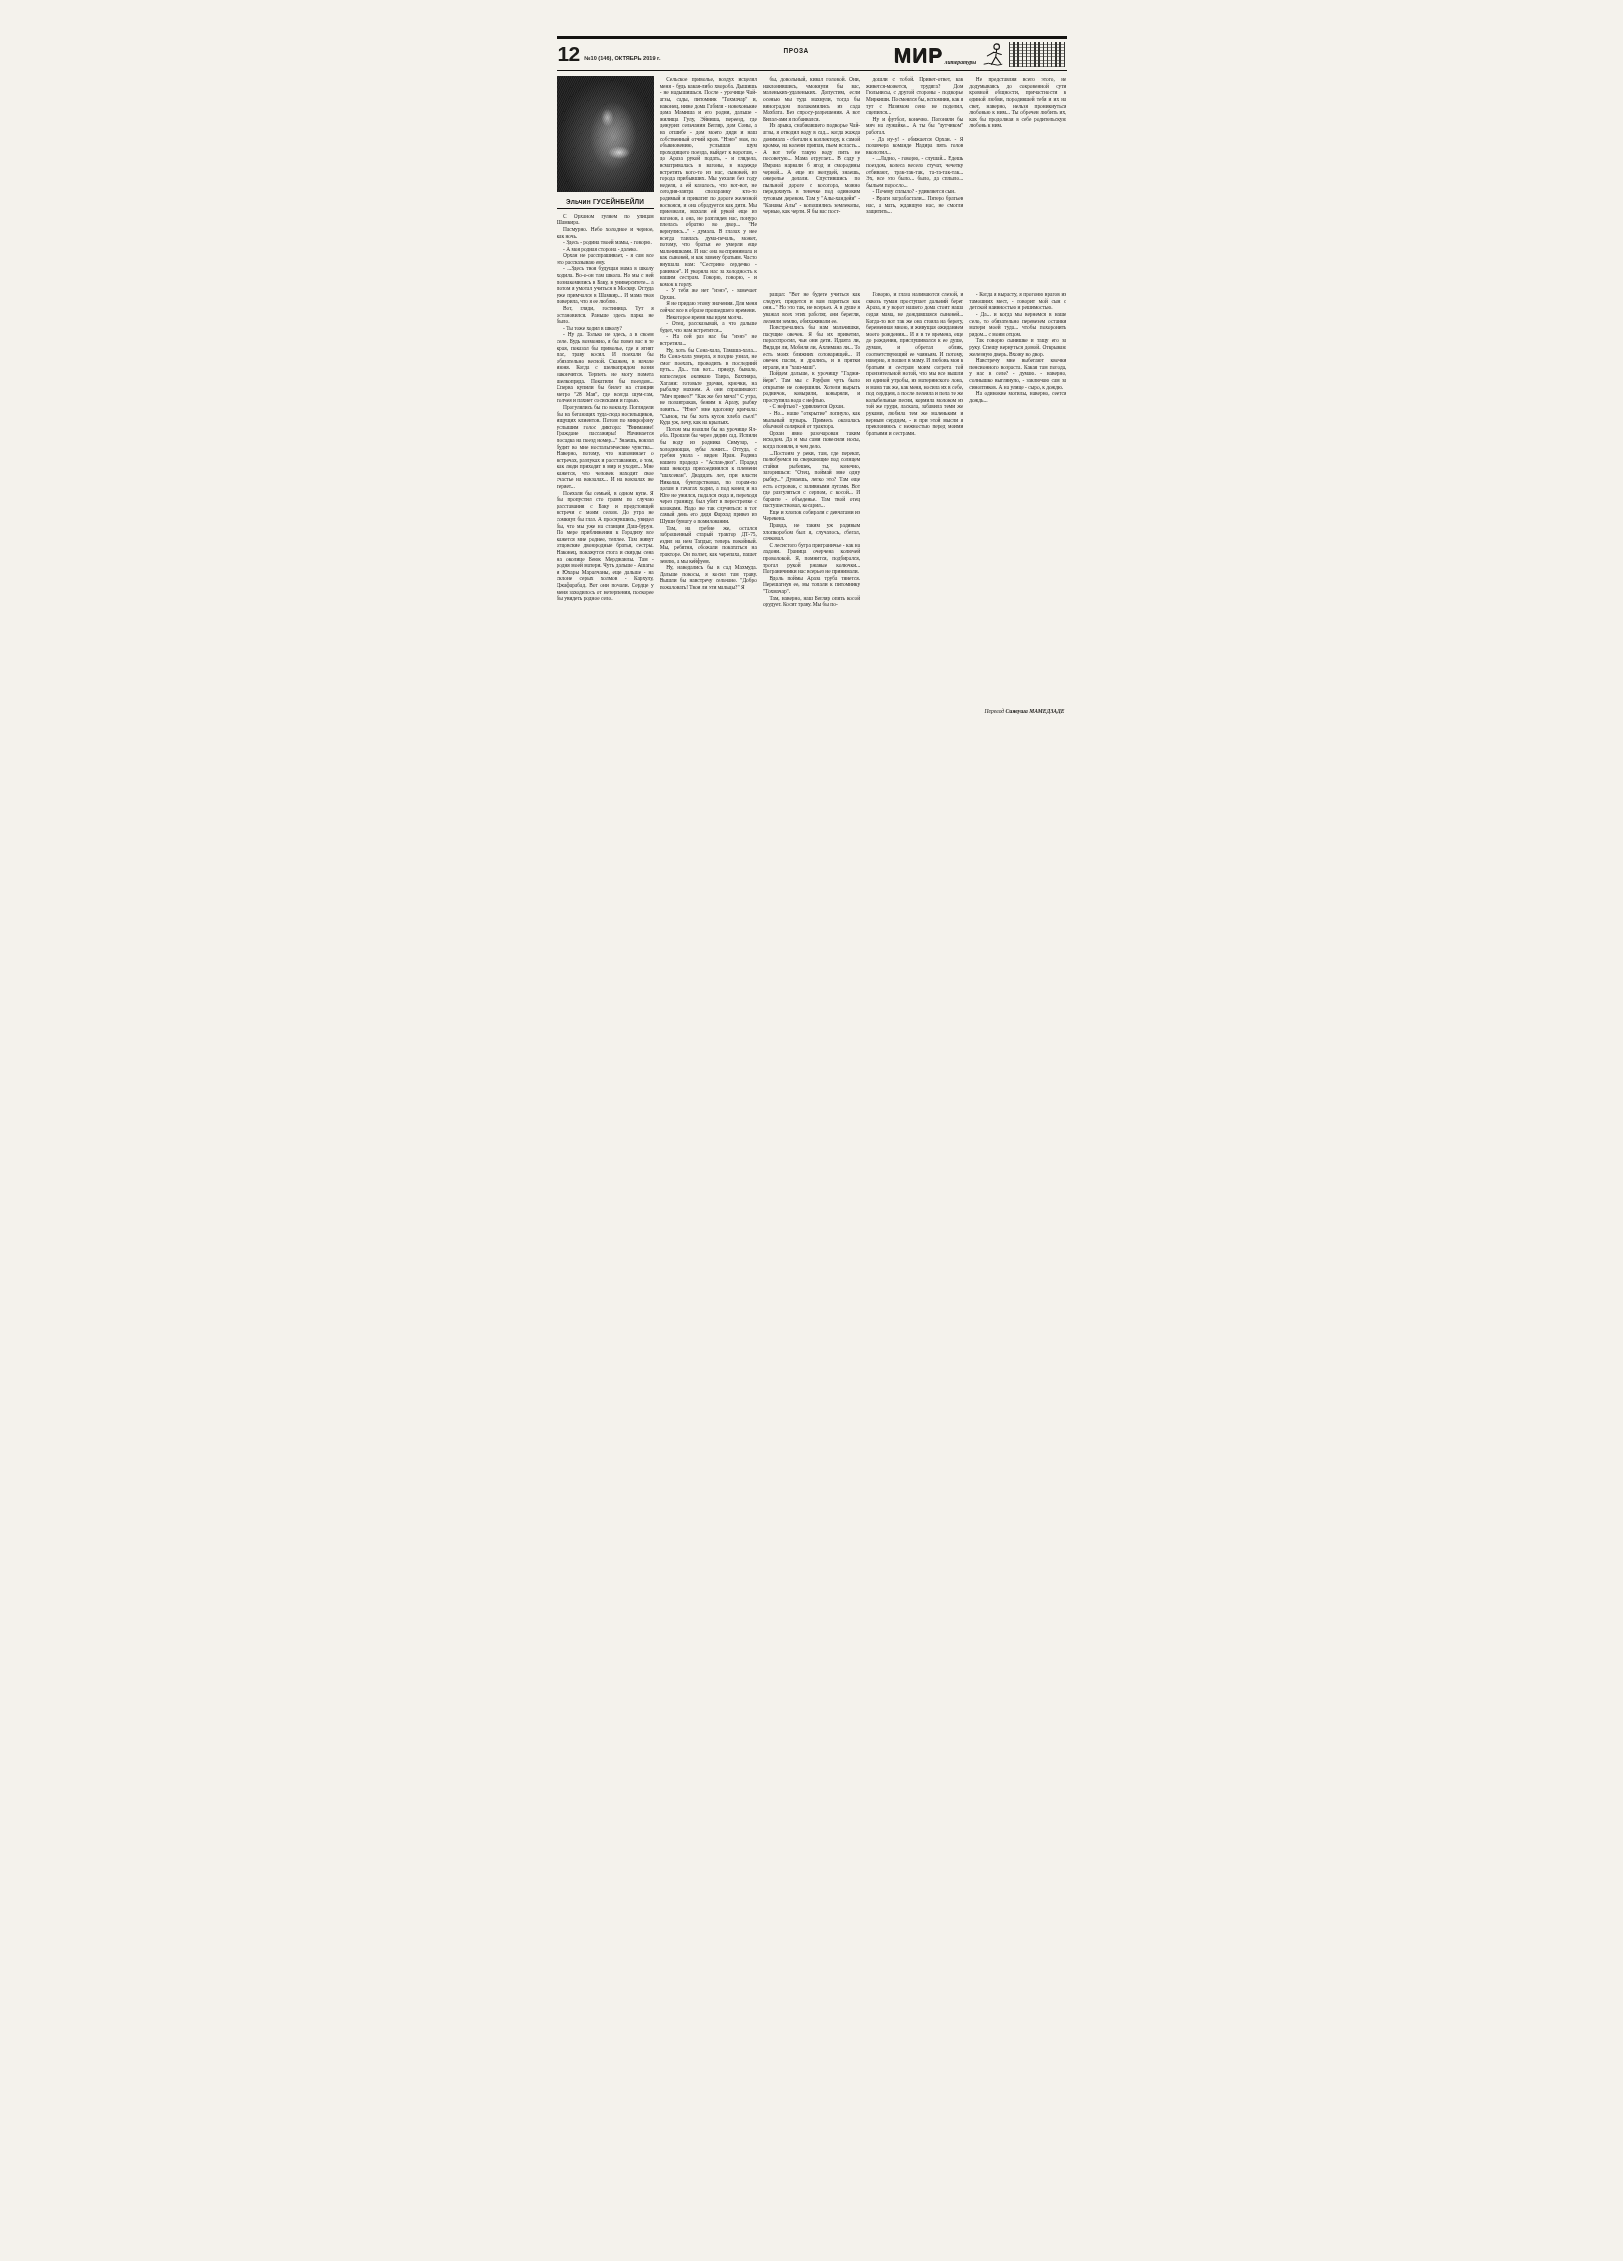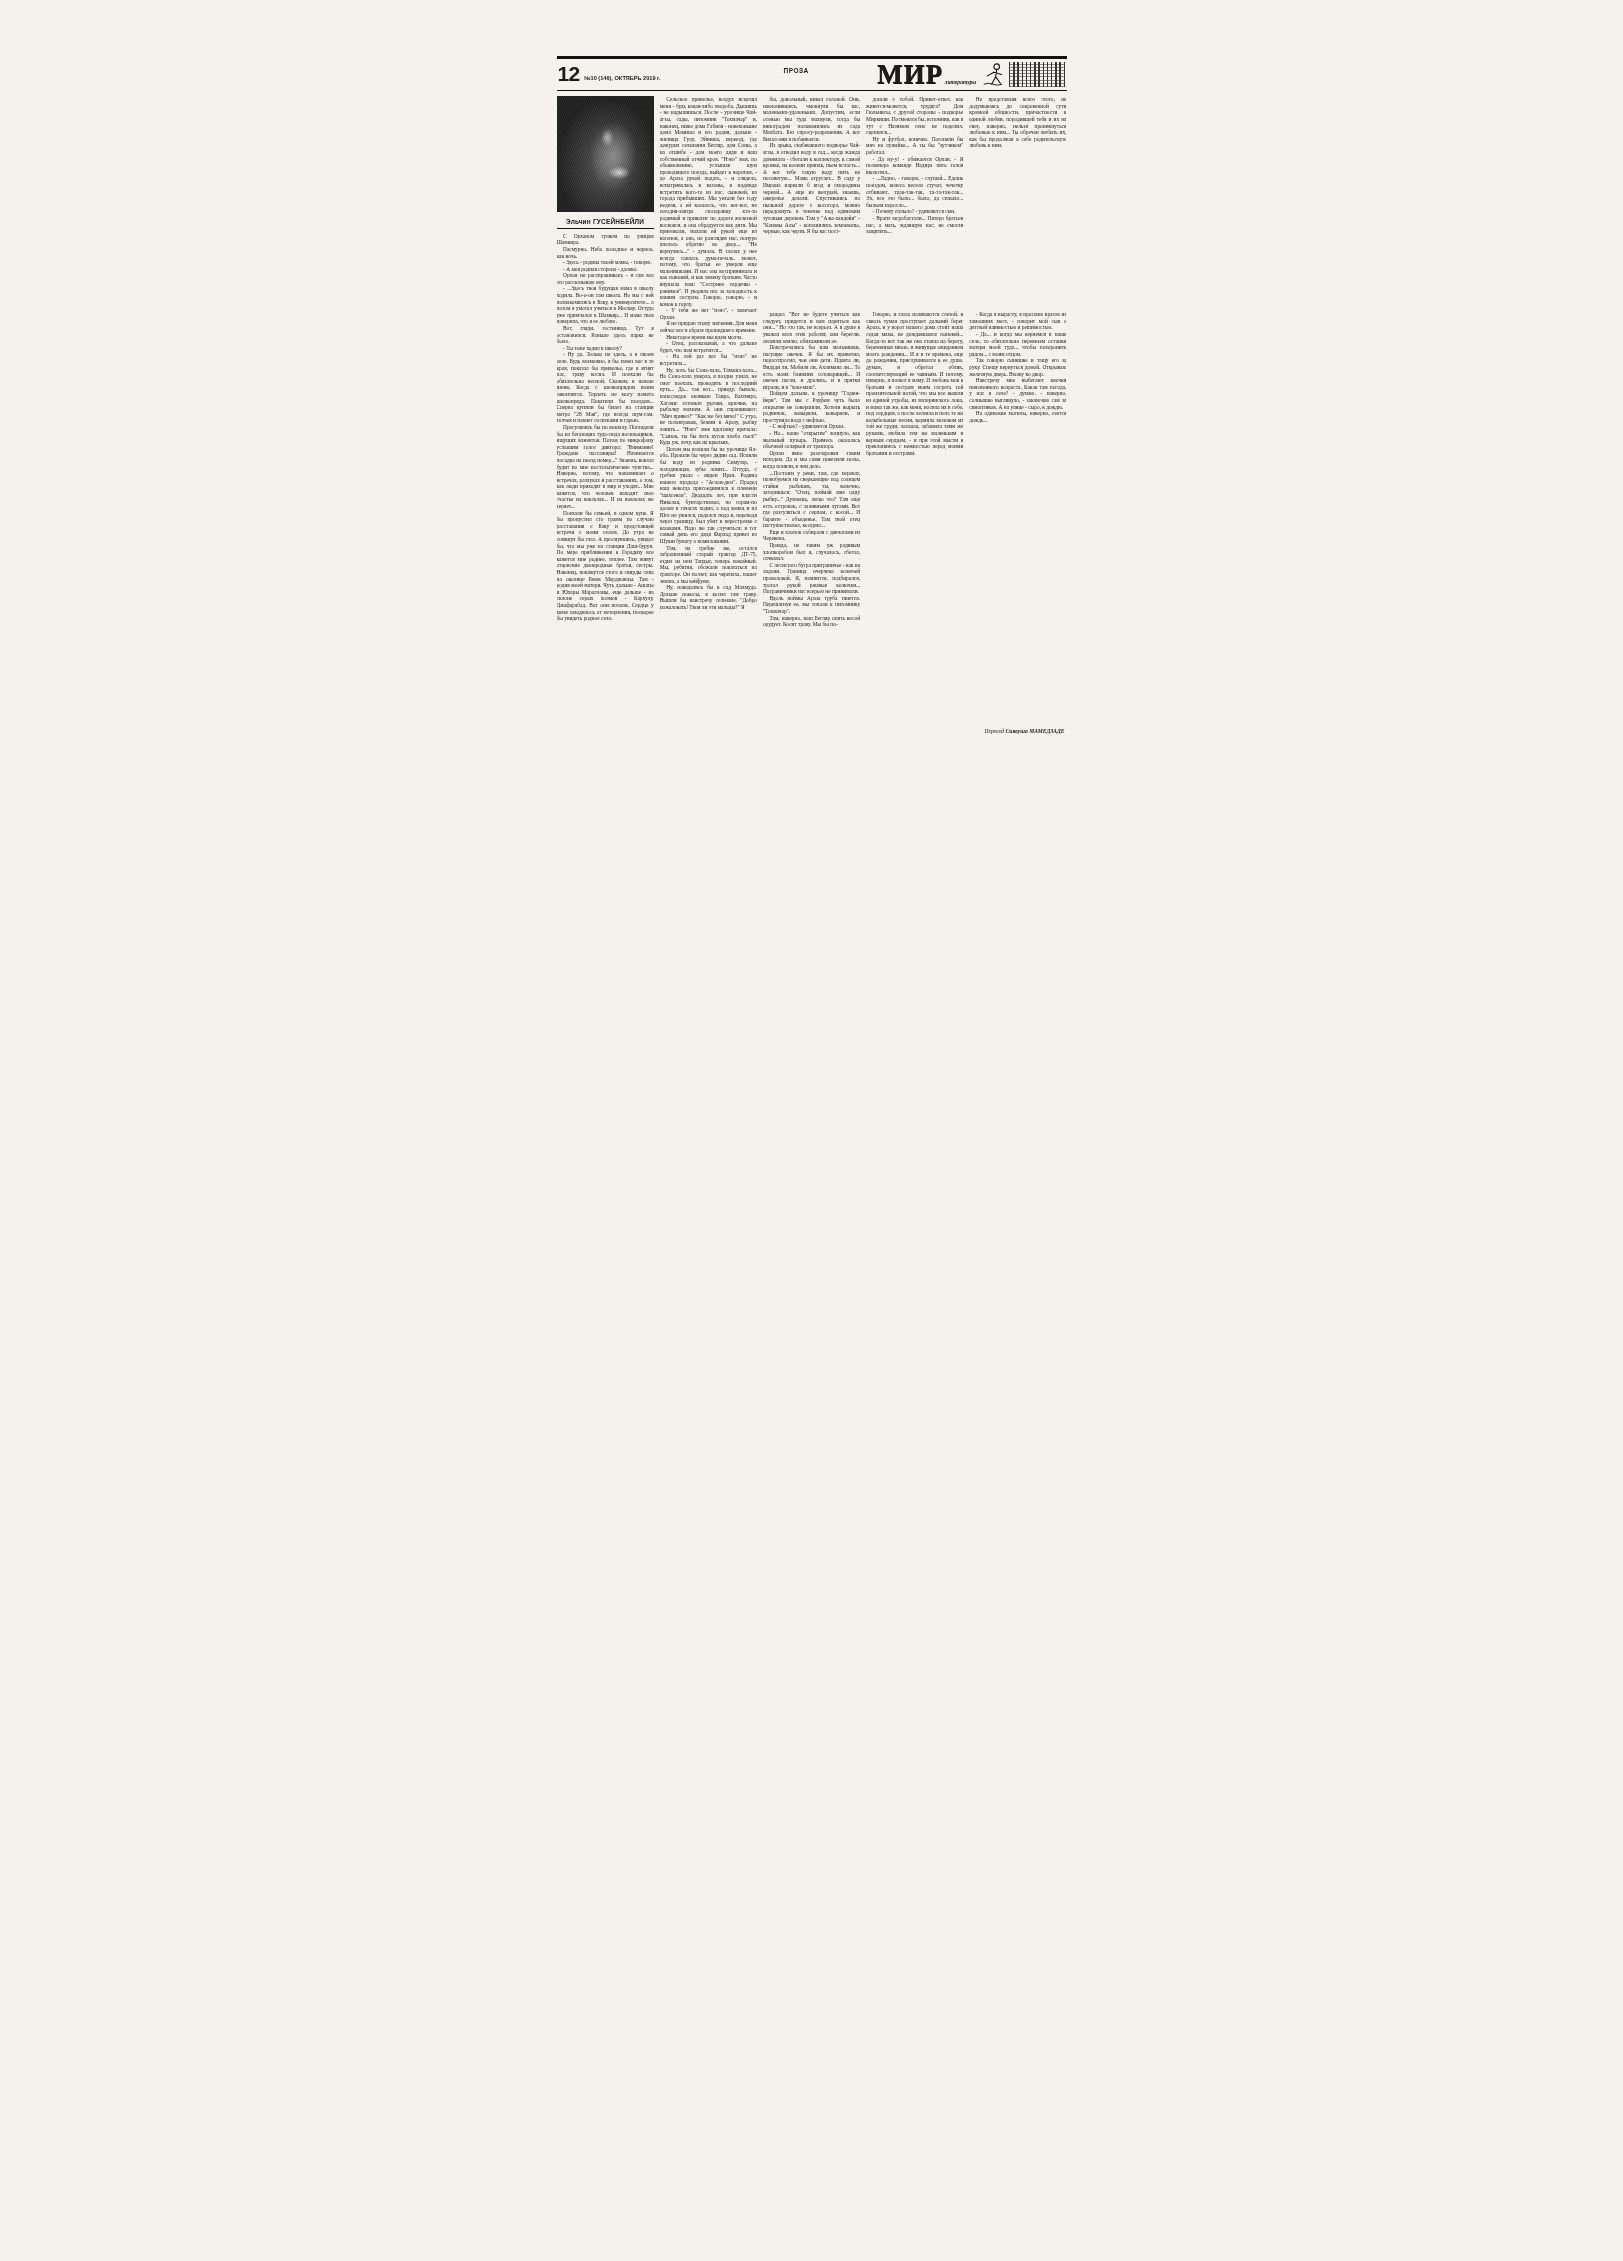--- a/index.html
+++ b/index.html
@@ -5,21 +5,21 @@
 <style>
   * { margin:0; padding:0; box-sizing:border-box; }
   html,body { background:#f4f2ec; }
   body { font-family:"Liberation Serif", serif; color:#1d1c1a; }
 
   .page {
     position:relative;
     width:538px; height:749px;
     margin:0 auto;
     background:#f4f2ec;
-    padding:56px 14px 0 14px;
+    padding:36px 14px 0 14px;
     overflow:hidden;
   }
 
   
   .top-rule { height:2.8px; background:#141311; }
   .masthead {
     display:flex; align-items:center;
     height:31px;
     padding:0.9px 0 0.9px 0.9px;
     position:relative;
@@ -40,22 +40,22 @@
     top:8.3px;
     font-family:"Liberation Sans", sans-serif;
     font-weight:bold; font-size:6.5px; letter-spacing:0.5px;
   }
   .mh-logo {
     margin-left:auto;
     display:flex; align-items:center; gap:3.7px;
     height:29px; padding:0 1.9px;
   }
   .logo-text {
-    font-family:Liberation Serif, serif;
-    font-weight:bold; font-size:27px; line-height:1;
+    font-family:Liberation Sans, sans-serif;
+    font-weight:bold; font-size:21px; line-height:1;
     letter-spacing:0.9px;
     text-shadow:0.5px 0.5px 0 #141311;
   }
   .logo-sub {
     font-style:italic; font-weight:bold; font-size:5.6px;
     align-self:flex-end; padding-bottom:3.7px; margin-left:-1.9px;
   }
   .logo-figure { display:block; }
   .logo-ornament {
     width:56px; height:25px;

